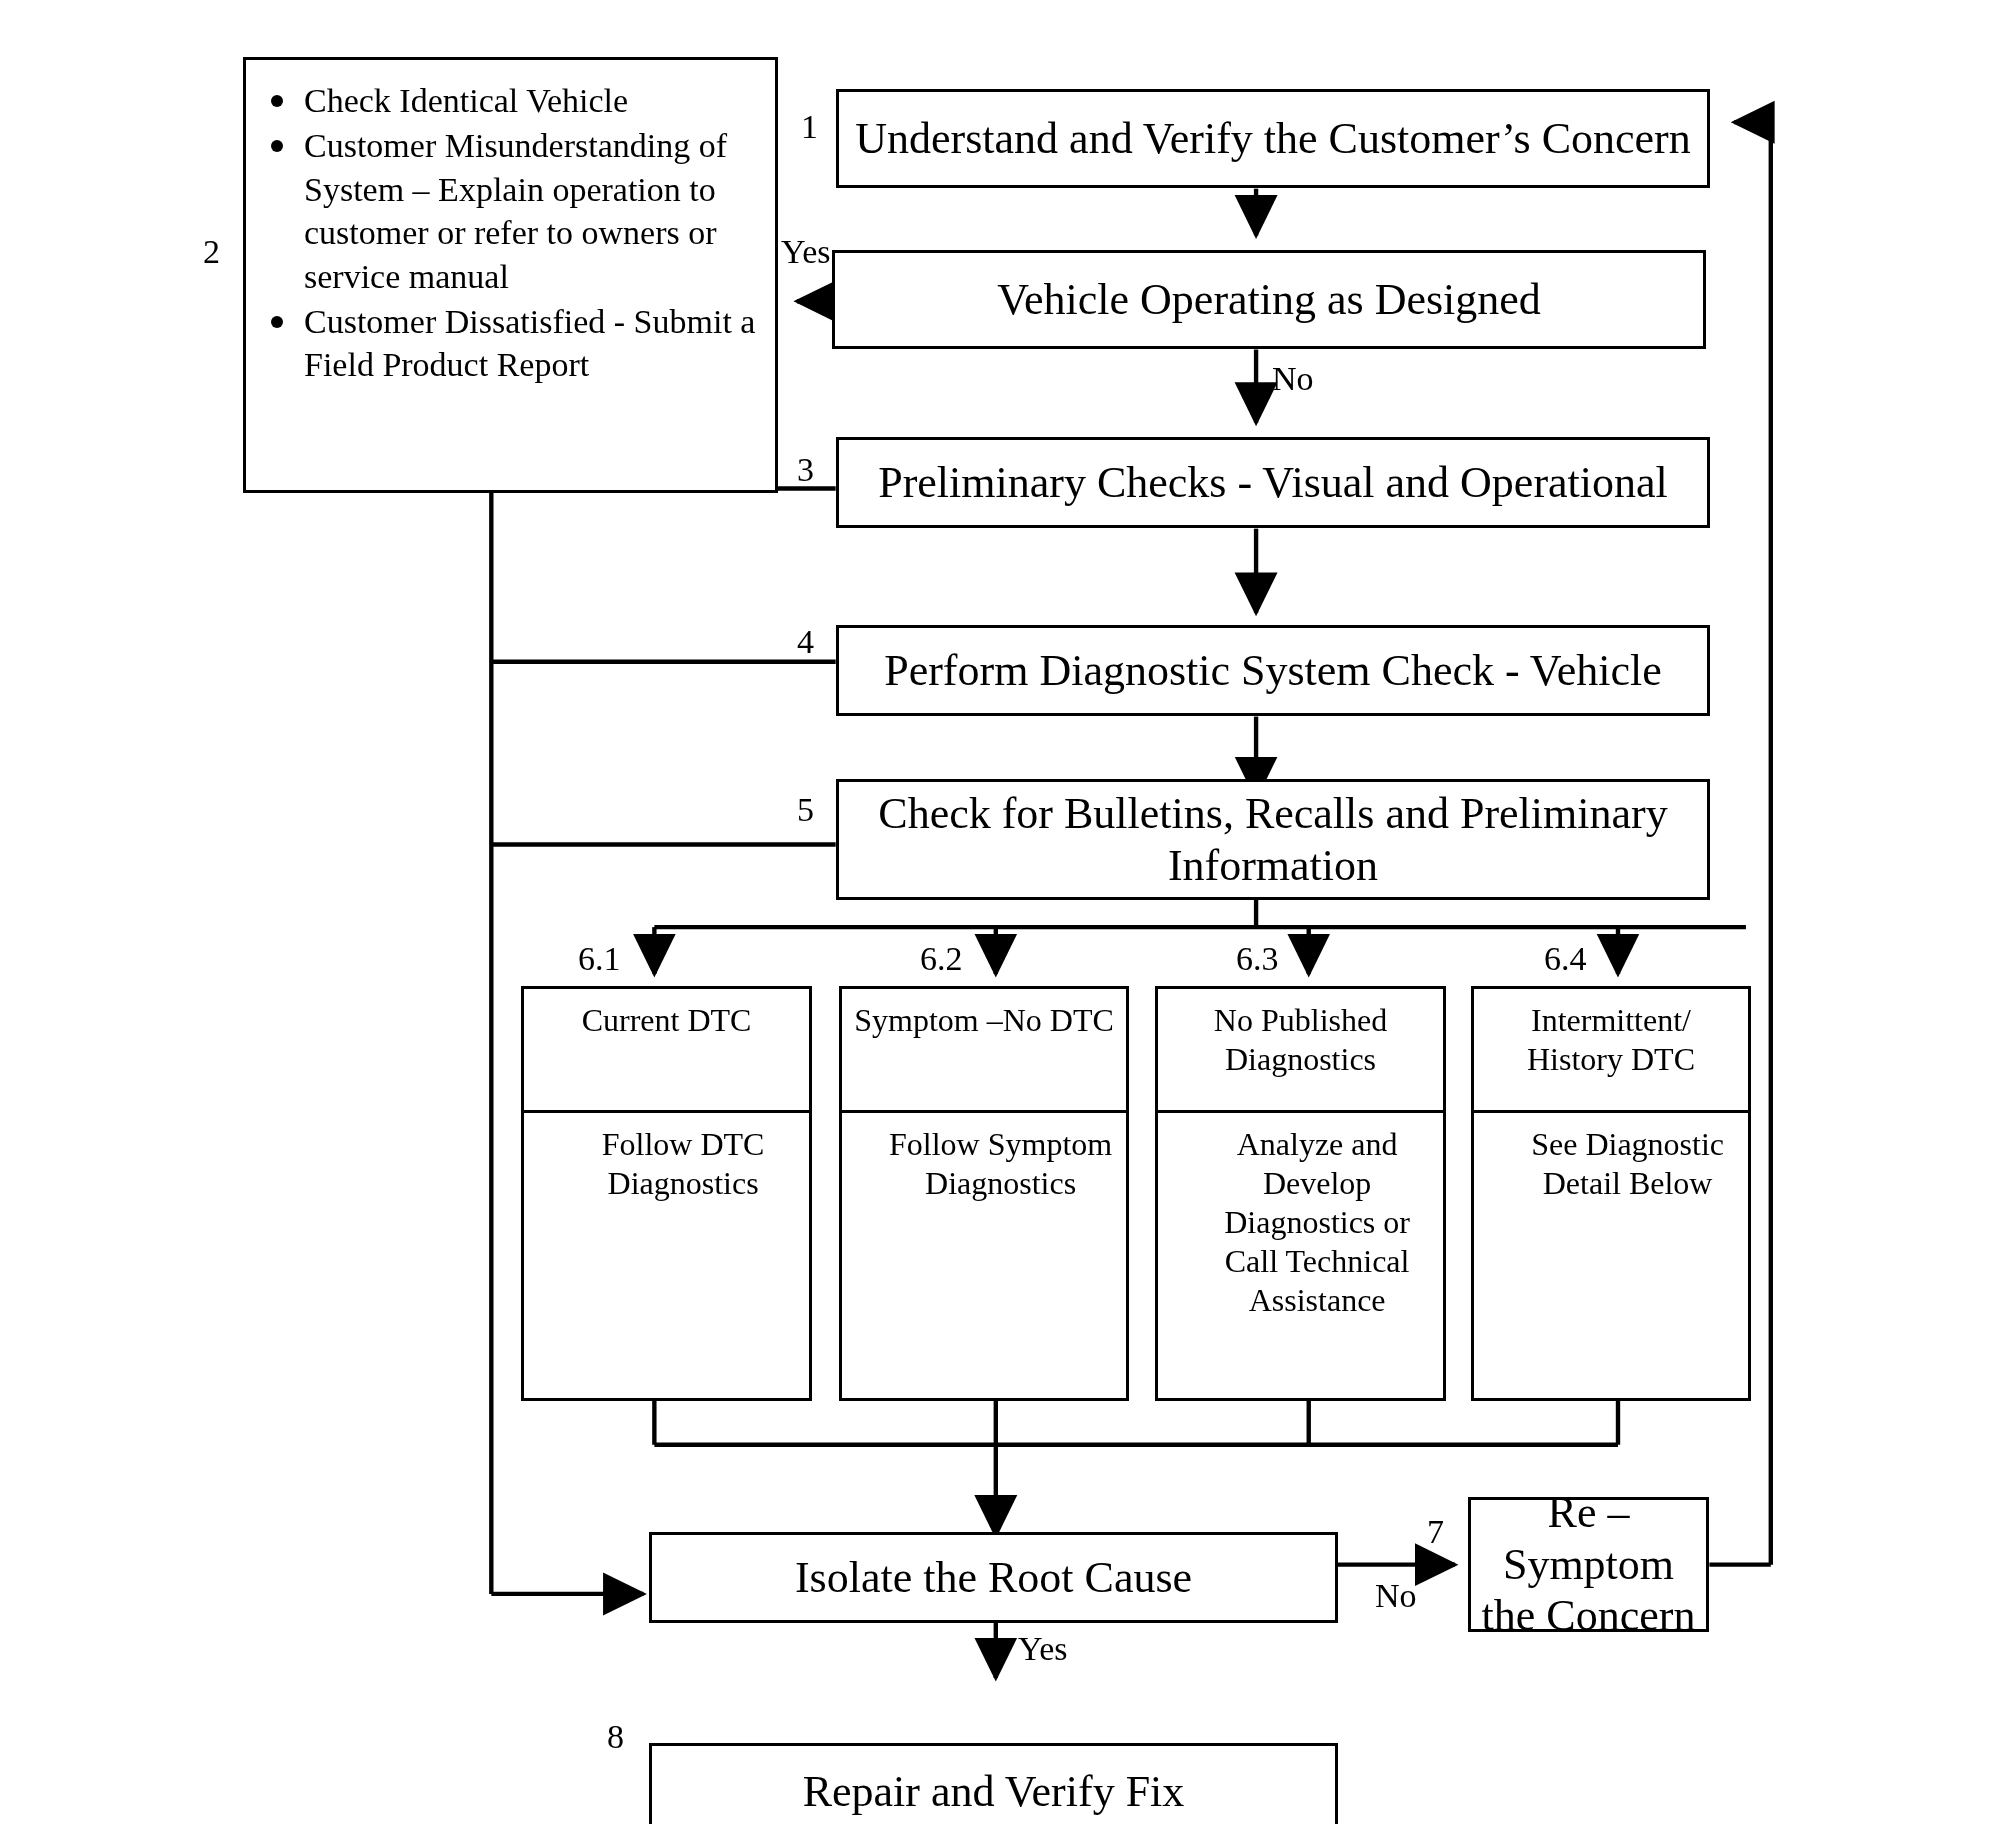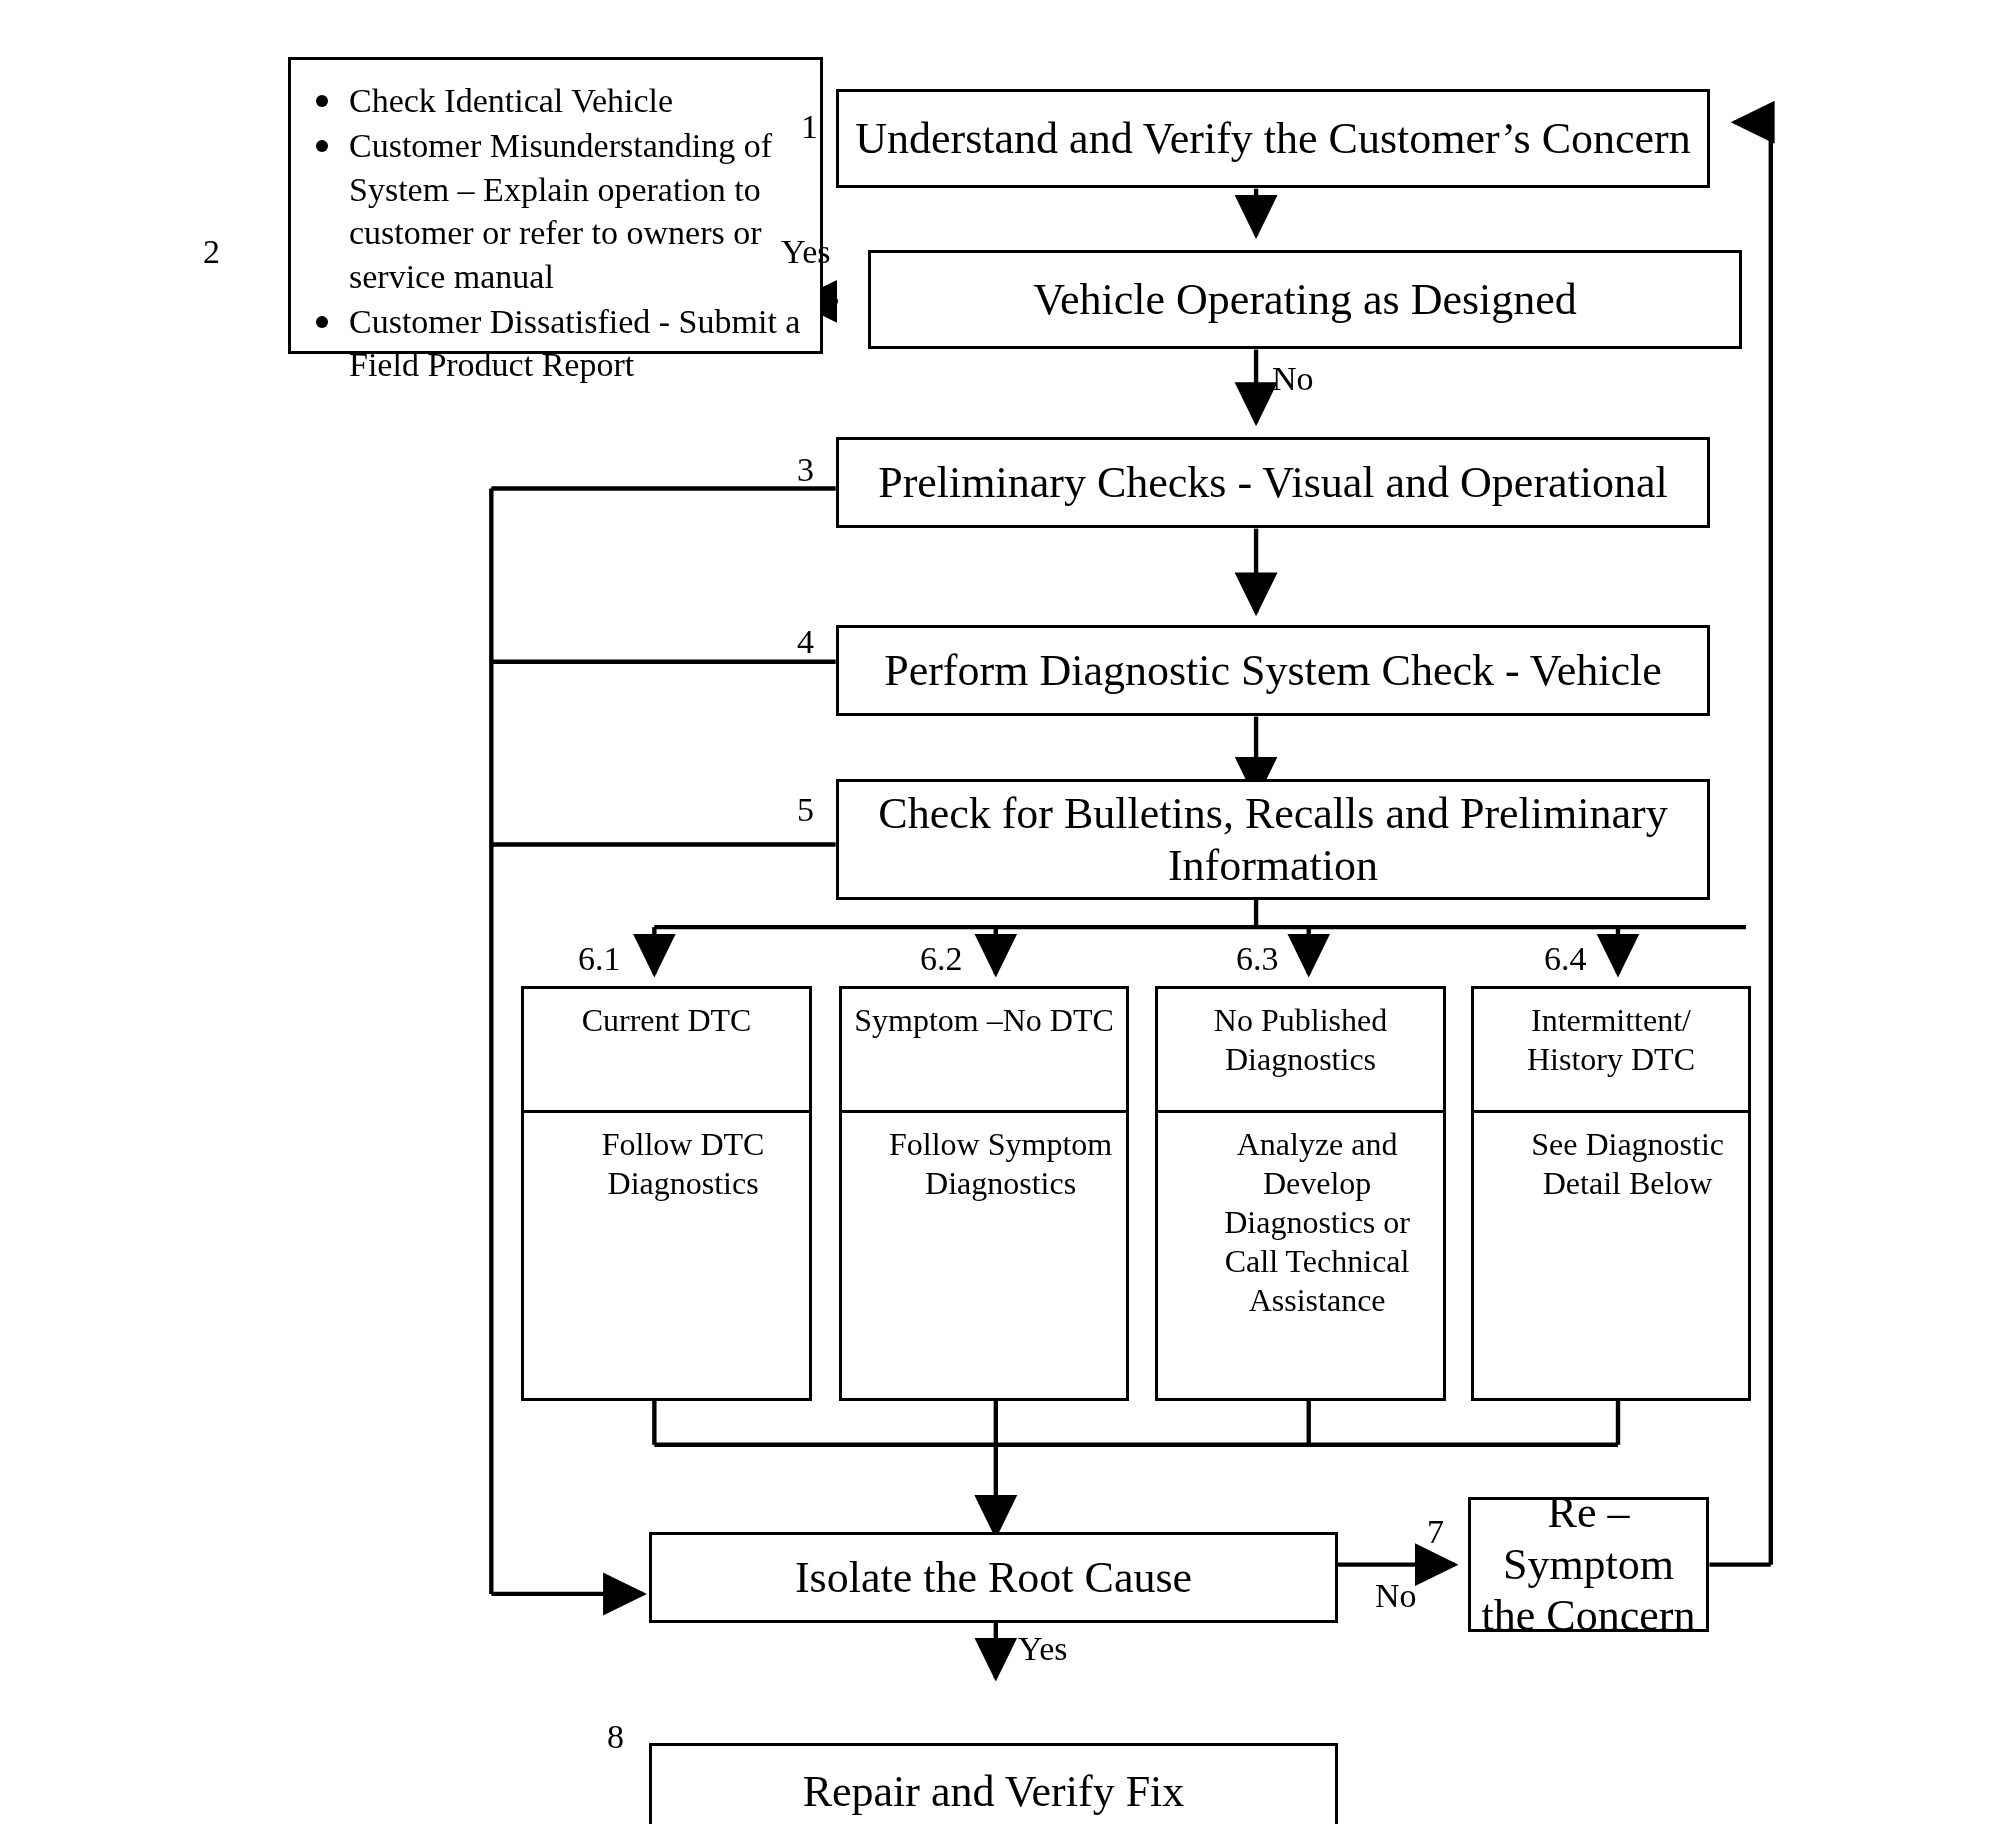--- a/index.html
+++ b/index.html
@@ -158,33 +158,33 @@
 
       <path d="M1362,2215 L1362,2295" marker-end="url(#ah)"></path>
 
       <path d="M2338,2140 L2422,2140"></path>
       <path d="M2422,2140 L2422,167"></path>
       <path d="M2422,167  L2372,167" marker-end="url(#ah)"></path>
 
     </g>
   </svg>
 
-  <div class="bulletbox" style="left:243px; top:57px; width:535px; height:297px;margin-left:45px;">
+  <div class="bulletbox" style="left:243px; top:57px; width:535px; height:436px;">
     <ul>
       <li>Check Identical Vehicle</li>
       <li>Customer Misunderstanding of System – Explain operation to customer or refer to owners or service manual</li>
       <li>Customer Dissatisfied - Submit a Field Product Report</li>
     </ul>
   </div>
   <div class="lbl" style="left:203px; top:235px;">2</div>
 
   <div class="node" style="left:836px; top:89px; width:874px; height:99px;">Understand and Verify the Customer’s Concern</div>
   <div class="lbl" style="left:801px; top:110px;">1</div>
 
-  <div class="node" style="left:868px; top:250px; width:874px; height:99px;">Vehicle Operating as Designed</div>
+  <div class="node" style="left:832px; top:250px; width:874px; height:99px;">Vehicle Operating as Designed</div>
 
   <div class="edge-lbl" style="left:781px; top:235px;">Yes</div>
 
   <div class="edge-lbl" style="left:1272px; top:362px;">No</div>
 
   <div class="node" style="left:836px; top:437px; width:874px; height:91px;">Preliminary Checks - Visual and Operational</div>
   <div class="lbl" style="left:797px; top:453px;">3</div>
 
   <div class="node" style="left:836px; top:625px; width:874px; height:91px;">Perform Diagnostic System Check - Vehicle</div>
   <div class="lbl" style="left:797px; top:625px;">4</div>

